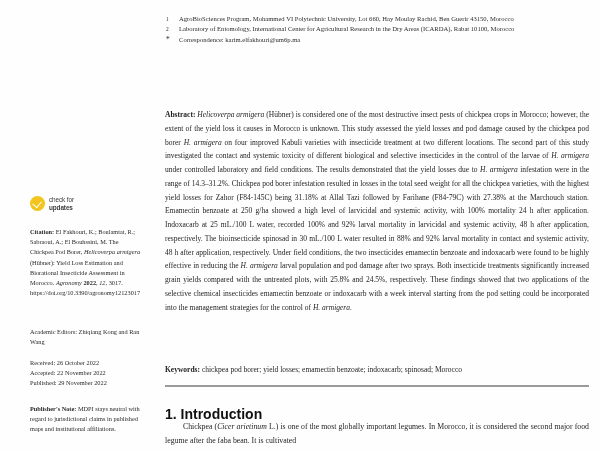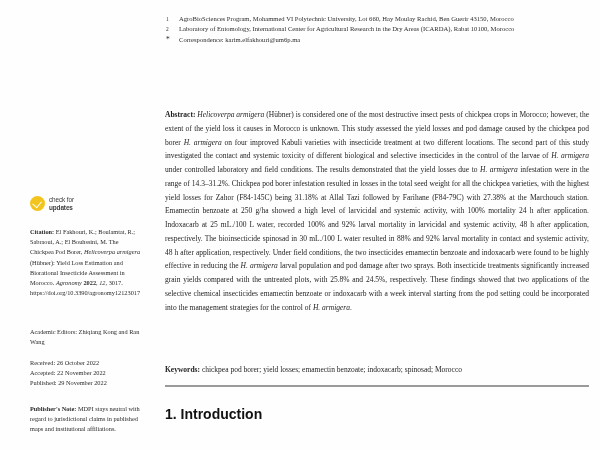--- a/index.html
+++ b/index.html
@@ -231,15 +231,18 @@
     </div>
 
     <div class="abstract"><b>Abstract:</b><span> </span><i>Helicoverpa armigera</i><span> (Hübner) is considered one of the most destructive insect pests of chickpea crops in Morocco; however, the extent of the yield loss it causes in Morocco is unknown. This study assessed the yield losses and pod damage caused by the chickpea pod borer </span><i>H. armigera</i><span> on four improved Kabuli varieties with insecticide treatment at two different locations. The second part of this study investigated the contact and systemic toxicity of different biological and selective insecticides in the control of the larvae of </span><i>H. armigera</i><span> under controlled laboratory and field conditions. The results demonstrated that the yield losses due to </span><i>H. armigera</i><span> infestation were in the range of 14.3–31.2%. Chickpea pod borer infestation resulted in losses in the total seed weight for all the chickpea varieties, with the highest yield losses for Zahor (F84-145C) being 31.18% at Allal Tazi followed by Farihane (F84-79C) with 27.38% at the Marchouch station. Emamectin benzoate at 250 g/ha showed a high level of larvicidal and systemic activity, with 100% mortality 24 h after application. Indoxacarb at 25 mL./100 L water, recorded 100% and 92% larval mortality in larvicidal and systemic activity, 48 h after application, respectively. The bioinsecticide spinosad in 30 mL./100 L water resulted in 88% and 92% larval mortality in contact and systemic activity, 48 h after application, respectively. Under field conditions, the two insecticides emamectin benzoate and indoxacarb were found to be highly effective in reducing the </span><i>H. armigera</i><span> larval population and pod damage after two sprays. Both insecticide treatments significantly increased grain yields compared with the untreated plots, with 25.8% and 24.5%, respectively. These findings showed that two applications of the selective chemical insecticides emamectin benzoate or indoxacarb with a week interval starting from the pod setting could be incorporated into the management strategies for the control of </span><i>H. armigera</i><span>.</span></div>
 
     <div class="keywords"><b>Keywords:</b><span> chickpea pod borer; yield losses; emamectin benzoate; indoxacarb; spinosad; Morocco</span></div>
 
     <div class="rule"></div>
 
     <div class="section-head">1. Introduction</div>
 
+    <div class="intro">
+        <span class="indent"><span>Chickpea (</span><i>Cicer arietinum</i><span> L.) is one of the most globally important legumes. In Morocco, it is considered the second major food legume after the faba bean. It is cultivated</span></span>
+      </div>
 
   </div>
 </div>
 
 </body></html>

